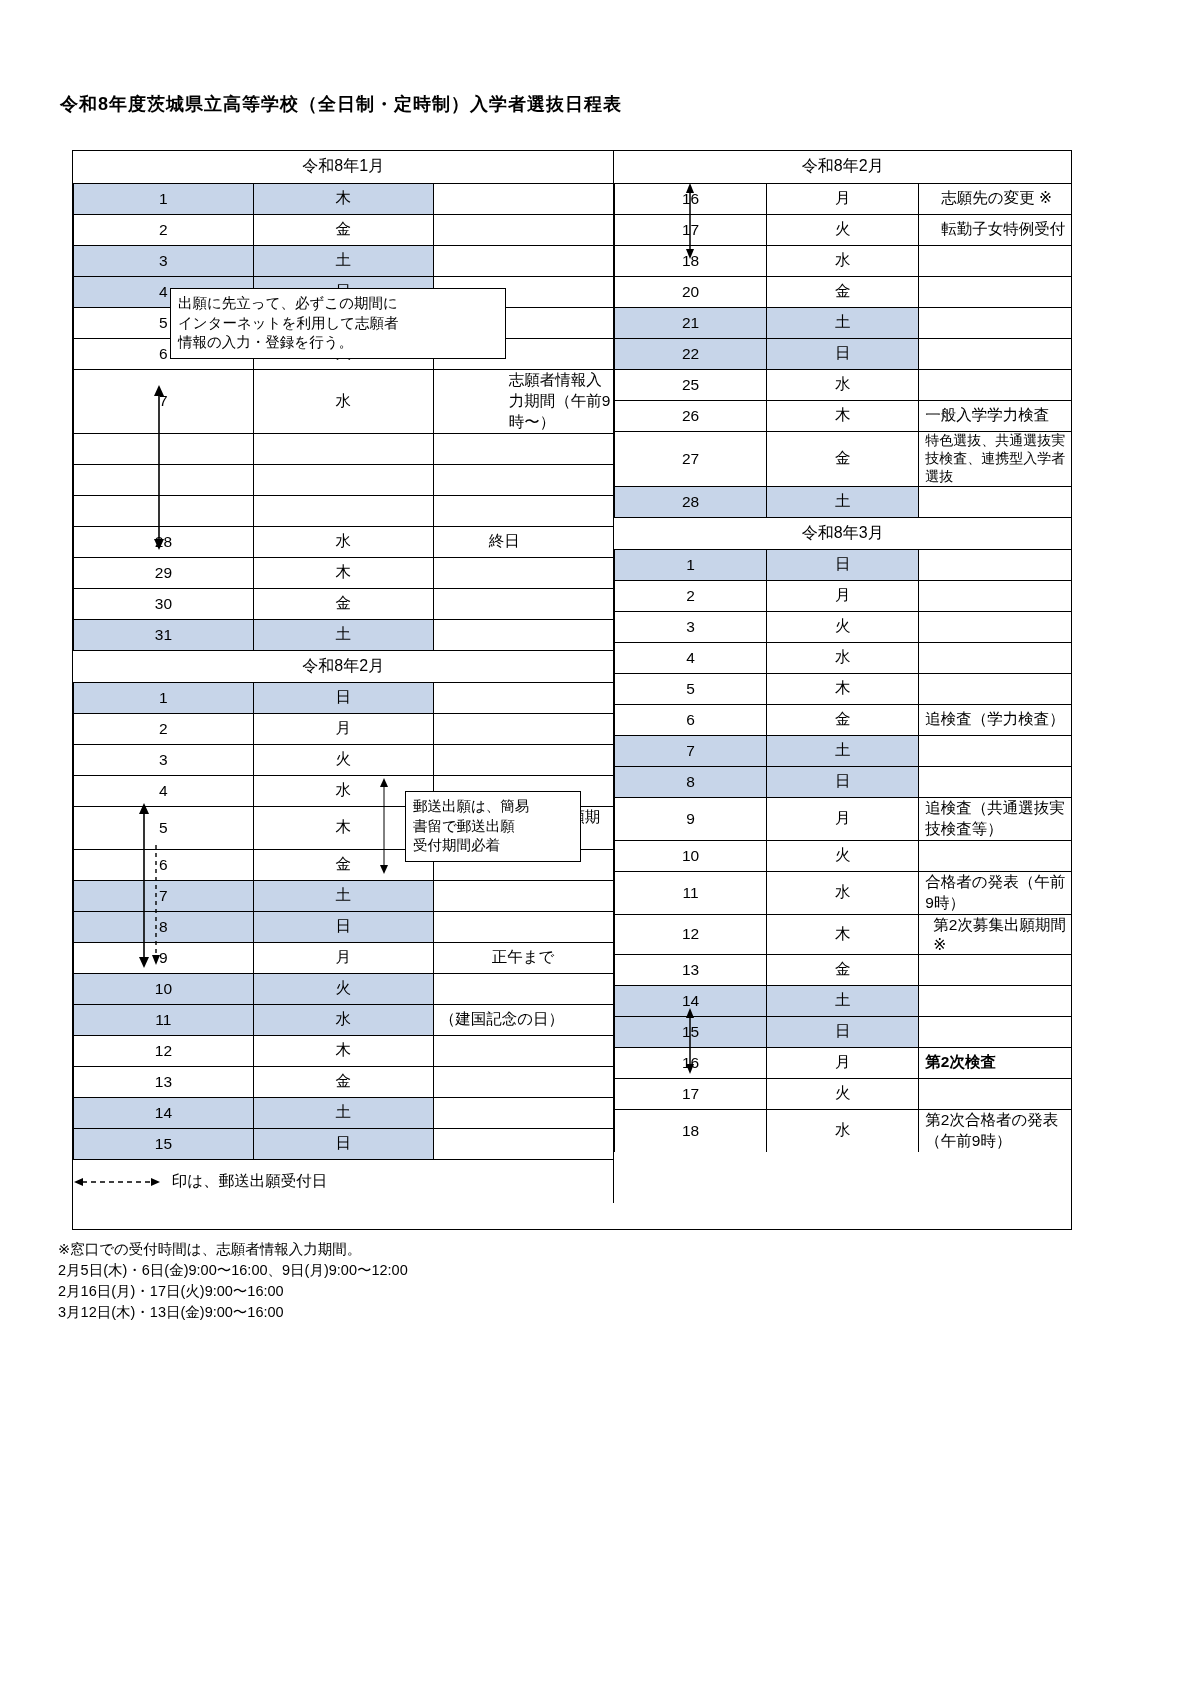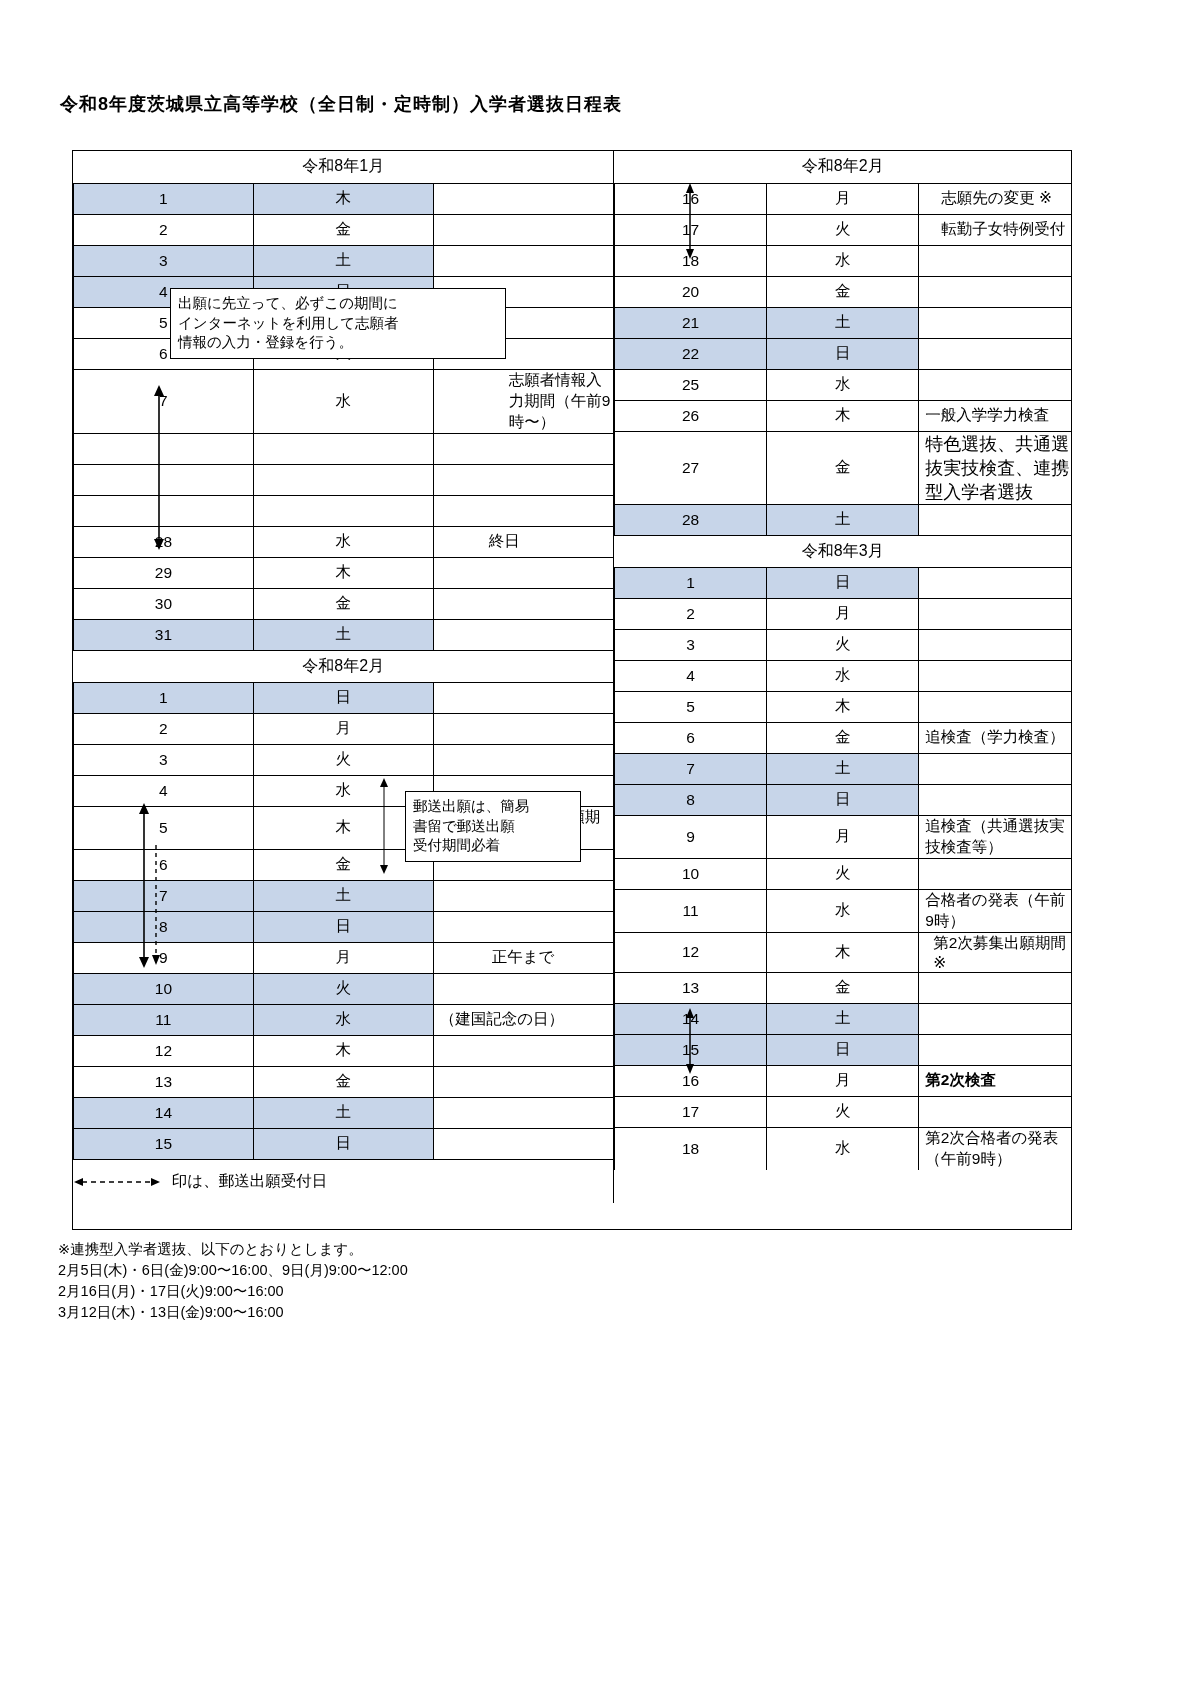--- a/index.html
+++ b/index.html
@@ -48,21 +48,21 @@
     font-size:14.5px;line-height:1.35;padding:5px 7px;
     z-index:5;
   }
   .note1{left:170px;top:288px;width:320px;}
   .footnote{
     position:absolute;left:58px;top:1239px;
     font-size:14.5px;line-height:1.45;
   }
   .mailrow td{height:44px;}
   .mailtext{font-size:15.5px;padding-left:8px;}
-  .evt-sm{font-size:18px;}
+  .evt-sm{font-size:14px;}
   svg{display:block;}
 </style>
 </head>
 <body>
 
 <div class="page">
 
   <div class="title">令和8年度茨城県立高等学校（全日制・定時制）入学者選抜日程表</div>
 
   <div class="frame" style="top:150px;height:1080px;">
@@ -450,19 +450,19 @@
 
   <div style="position:absolute;left:684px;top:1008px;">
     <svg width="12" height="66" viewBox="0 0 12 66">
       <polygon points="6,0 2,10 10,10" fill="#000"></polygon>
       <line x1="6" y1="3" x2="6" y2="62" stroke="#000" stroke-width="1.5"></line>
       <polygon points="6,66 2,56 10,56" fill="#000"></polygon>
     </svg>
   </div>
 
   <div class="footnote">
-    <div>※連携型入学者選抜、以下のとおりとします。</div>
+    <div>※窓口での受付時間は、志願者情報入力期間。</div>
     <div>2月5日(木)・6日(金)9:00〜16:00、9日(月)9:00〜12:00</div>
     <div>2月16日(月)・17日(火)9:00〜16:00</div>
     <div>3月12日(木)・13日(金)9:00〜16:00</div>
   </div>
 
 </div>
 
 </body></html>

